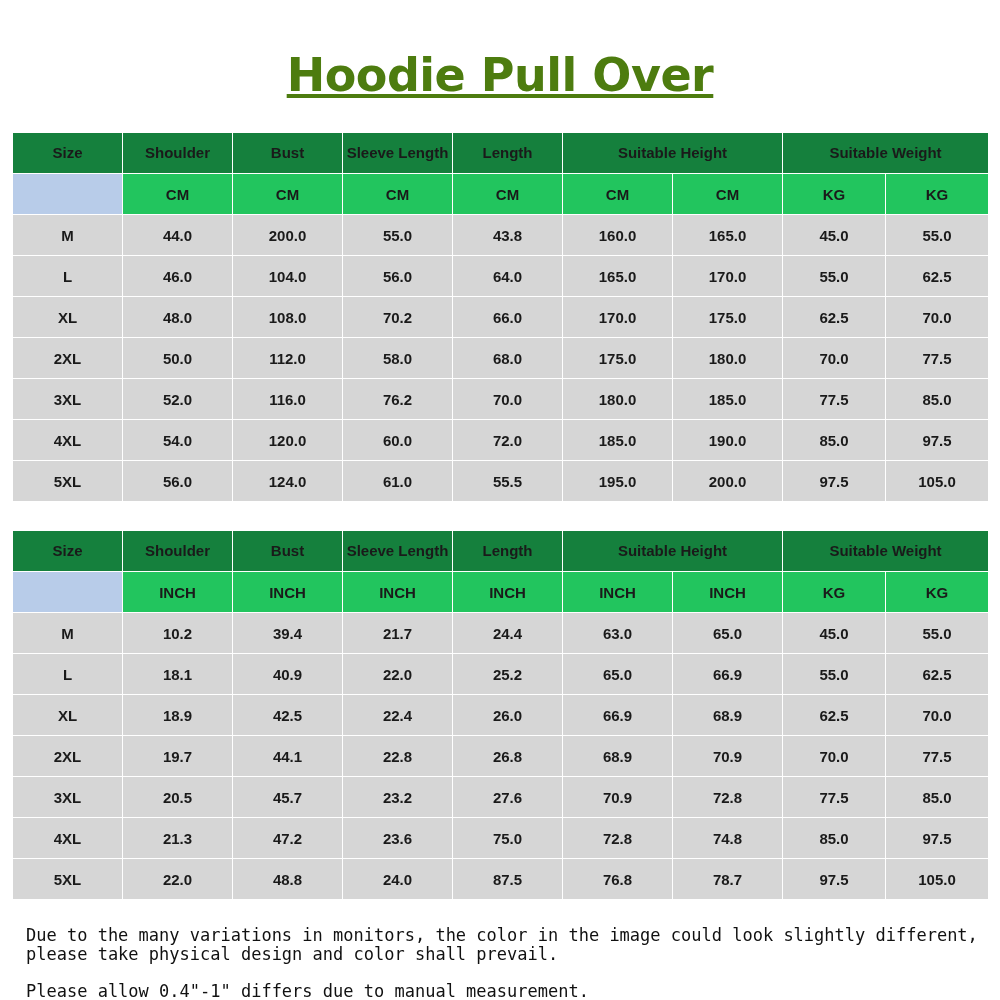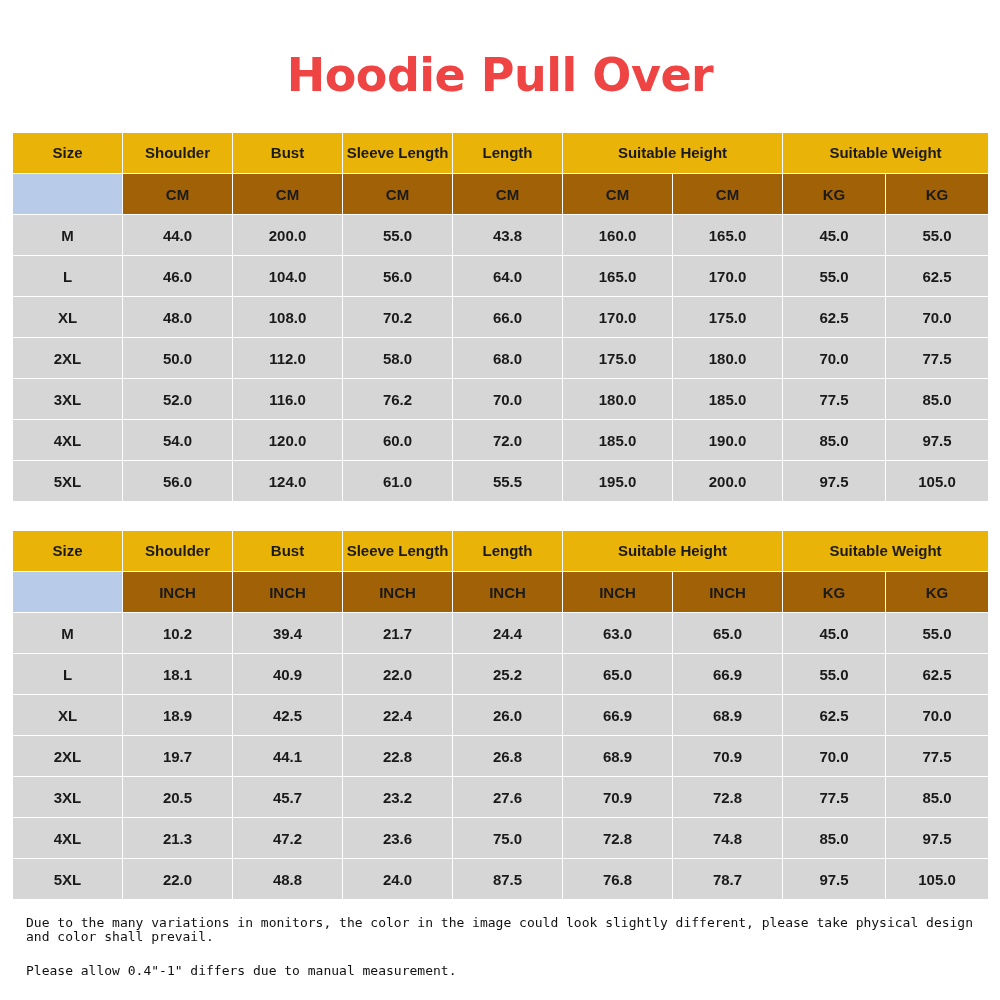--- a/index.html
+++ b/index.html
@@ -20,68 +20,69 @@
     height: 1000px;
     box-sizing: border-box;
     padding: 0 12px;
   }
   .title {
     text-align: center;
     font-size: 46px;
     font-weight: bold;
     letter-spacing: -0.5px;
     margin: 48px 0 30px 0;
-    color: #ef4444;
+    color: #4d7c0f;
     font-family: "DejaVu Sans", sans-serif;
+    text-decoration: underline;
   }
   table.sizechart {
     width: 976px;
     border-collapse: collapse;
     table-layout: fixed;
     margin: 0 auto;
   }
   table.sizechart td, table.sizechart th {
     border: 1px solid #ffffff;
     text-align: center;
     vertical-align: middle;
     font-size: 15px;
     font-weight: bold;
     padding: 0;
     height: 40px;
     color: #1a1a1a;
   }
   .hdr-row th {
-    background: #eab308;
+    background: #15803d;
     height: 58px;
     font-size: 15.5px;
     line-height: 1.12;
   }
   .unit-row td {
-    background: #a16207;
+    background: #22c55e;
     height: 30px;
     font-size: 14.5px;
   }
   .unit-row td.blank {
     background: #b8cce9;
   }
   .data-row td {
     background: #d6d6d6;
     height: 40.5px;
     font-size: 15px;
   }
   .data-row td.sizecell {
     background: #d6d6d6;
   }
   .spacer {
     height: 28px;
   }
   .notes {
-    margin: 16px 0 0 14px;
+    margin: 26px 0 0 14px;
     font-family: "DejaVu Sans Mono", monospace;
-    font-size: 13px;
+    font-size: 17px;
     color: #111111;
     line-height: 1.1;
   }
   .notes p {
     margin: 0 0 19px 0;
   }
 </style>
 </head>
 <body>
 

